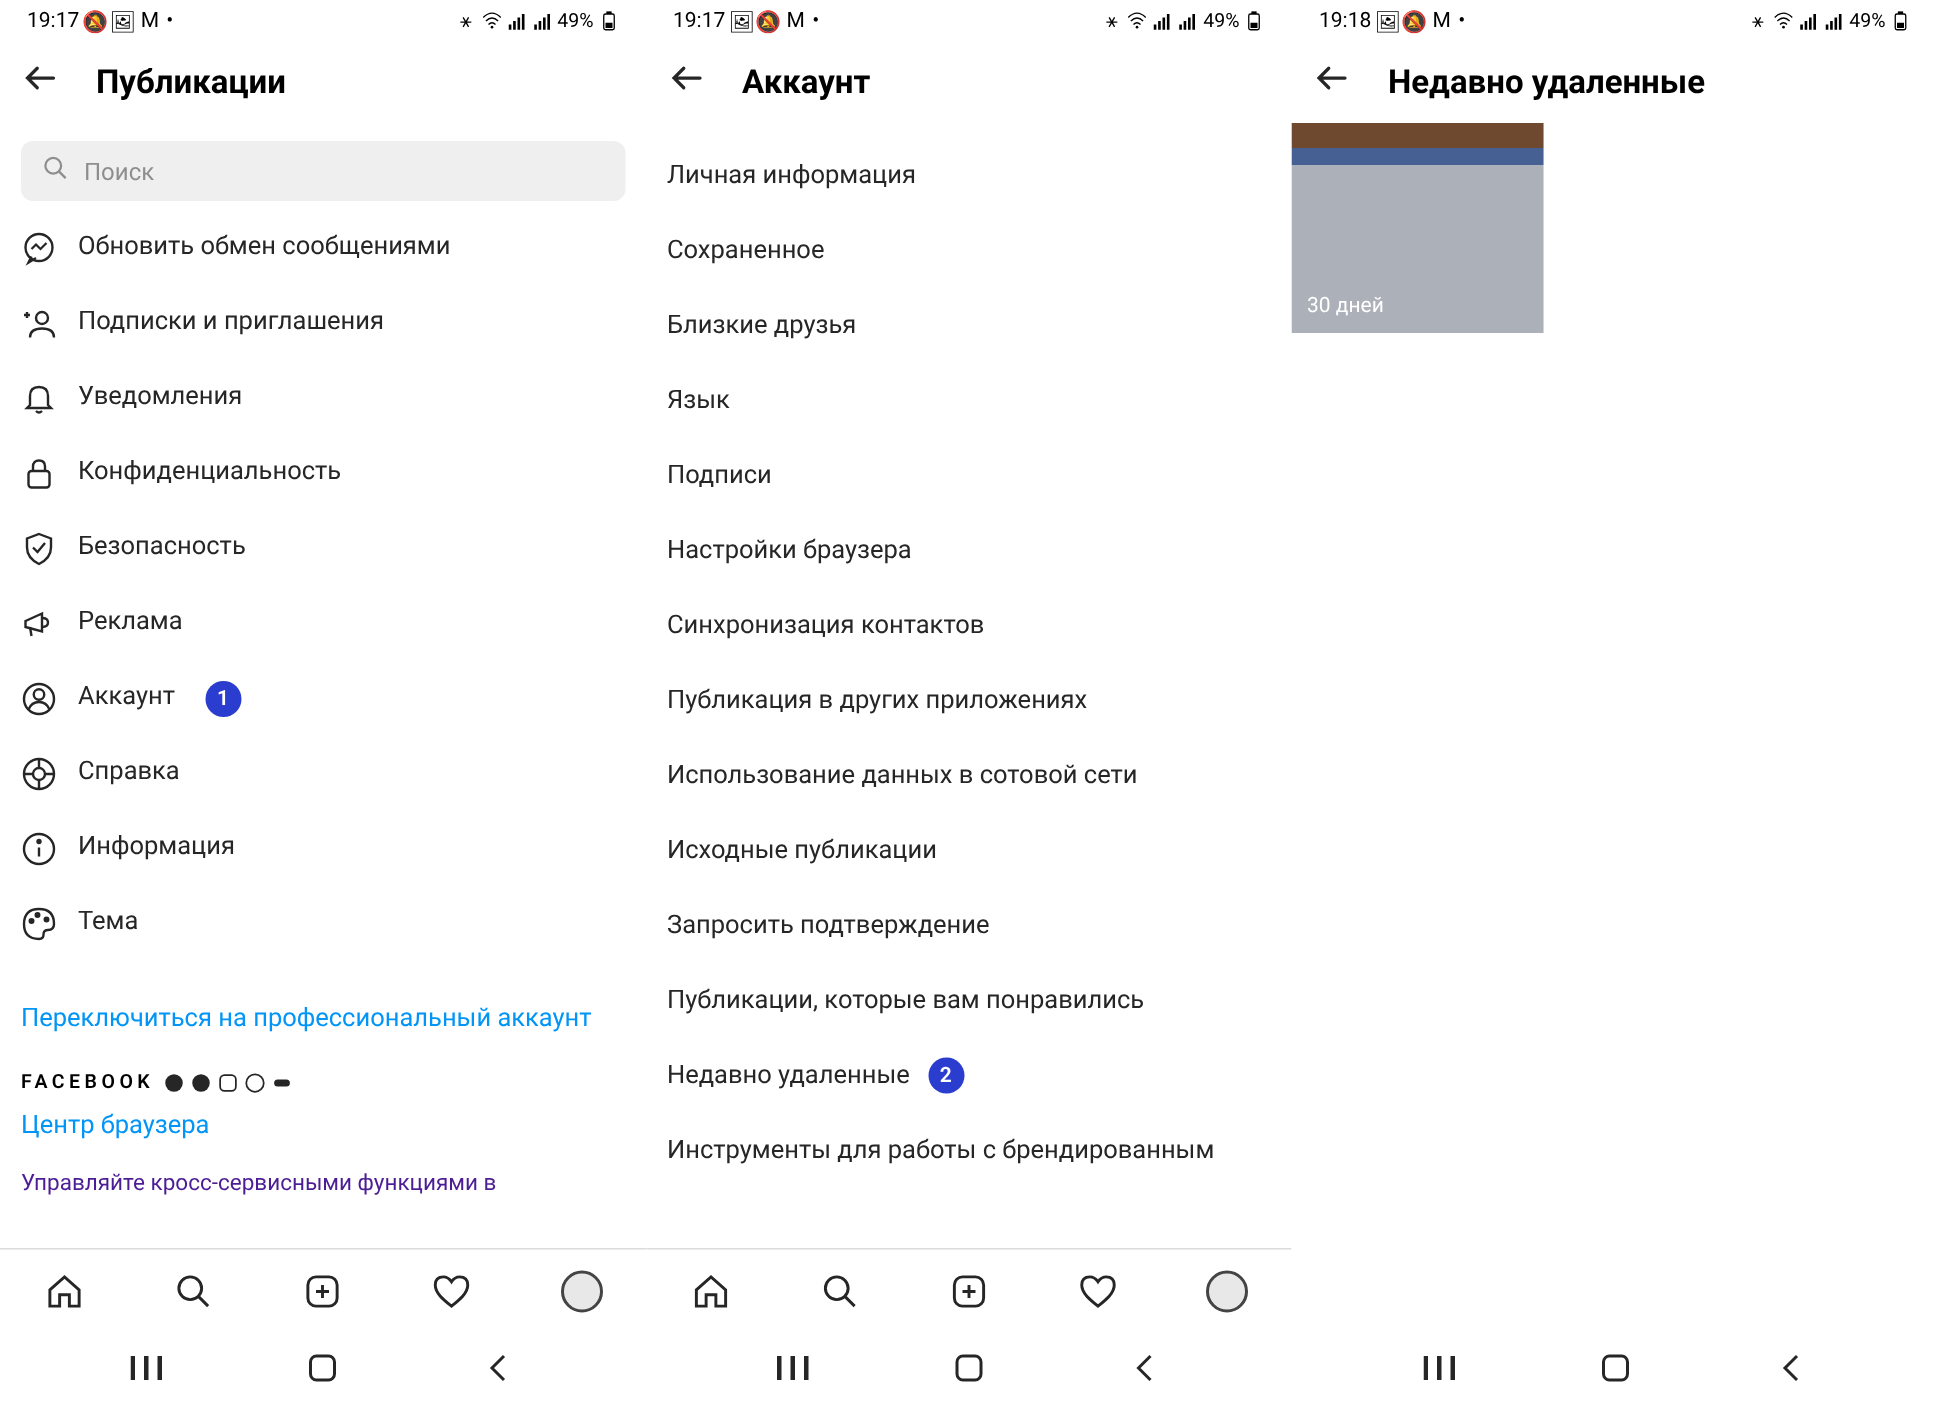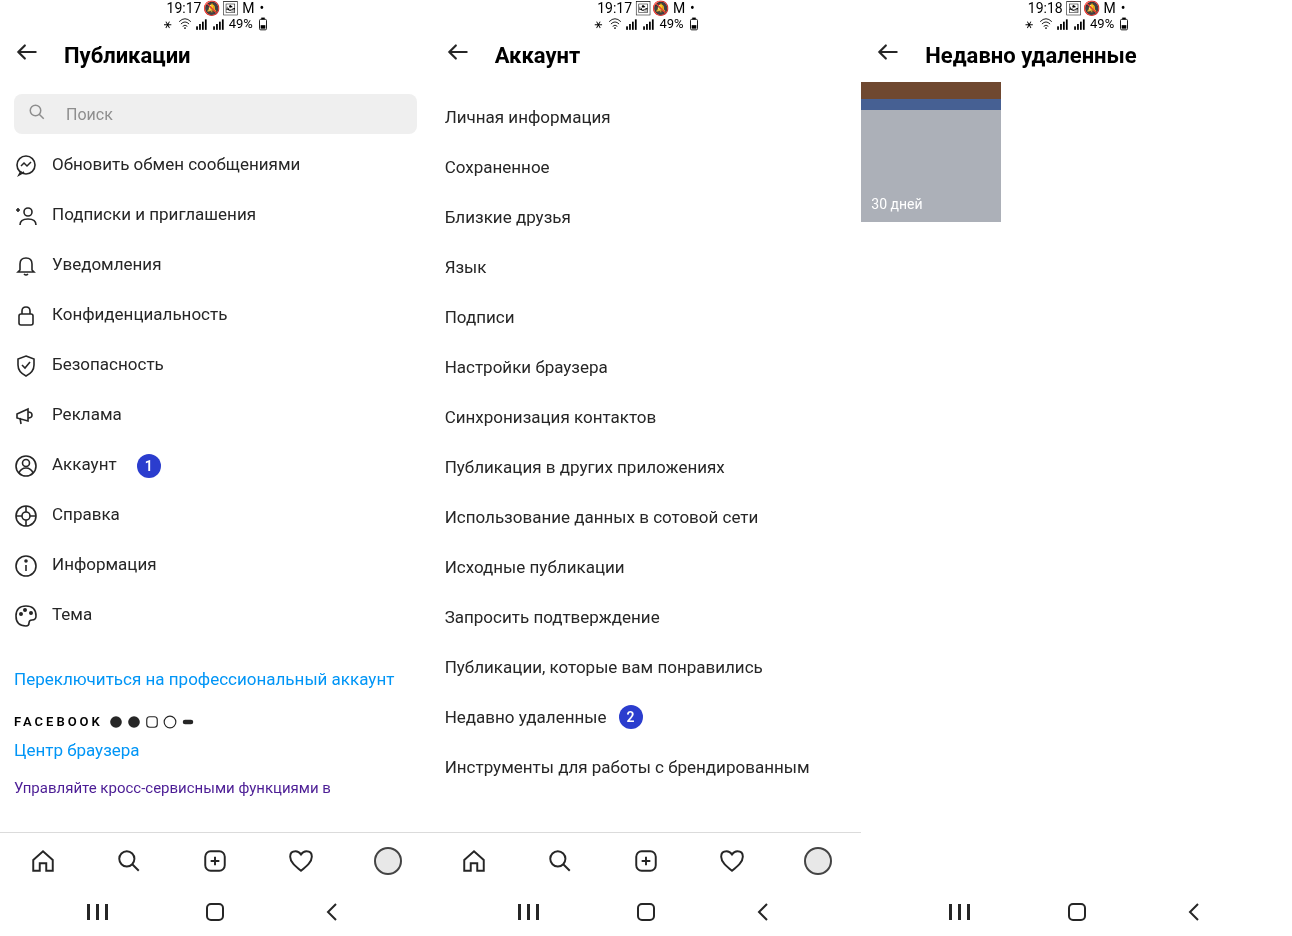--- a/index.html
+++ b/index.html
@@ -20,21 +20,20 @@
     position: relative;
   }
   .status-bar {
     height: 28px;
     display: flex;
     justify-content: space-between;
     align-items: center;
     padding: 0 18px;
     font-size: 14px;
     color: #000;
-    flex-direction: column;
   }
   .status-left { display: flex; align-items: center; gap: 4px; }
   .status-right { display: flex; align-items: center; gap: 3px; font-size: 13px; }
   .status-icon { width: 14px; height: 14px; display: inline-flex; align-items: center; justify-content: center; }
   .header {
     height: 54px;
     display: flex;
     align-items: center;
     padding: 0 14px;
     gap: 24px;
@@ -44,21 +43,21 @@
   .content { flex: 1; overflow-y: hidden; padding: 0 14px; }
   .search-box {
     background: #efefef;
     border-radius: 8px;
     height: 40px;
     display: flex;
     align-items: center;
     padding: 0 14px;
     margin: 12px 0 20px 0;
     color: #8e8e8e;
-    gap: 20px;
+    gap: 10px;
     font-size: 16px;
   }
   .settings-item {
     display: flex;
     align-items: flex-start;
     gap: 14px;
     height: 50px;
     font-size: 17px;
     color: #262626;
     cursor: pointer;
@@ -93,21 +92,21 @@
   .account-item .badge { margin-left: 12px; }
   .deleted-info {
     text-align: center;
     color: #c7c7c7;
     font-size: 15px;
     line-height: 1.4;
     padding: 14px 20px 12px 20px;
   }
   .thumb-grid { padding: 0 0; }
   .thumb {
-    width: 140px; height: 140px;
+    width: 168px; height: 140px;
     background: linear-gradient(to bottom, #8b5a3c 0%, #8b5a3c 12%, #5878b8 12%, #5878b8 20%, #d8dce6 20%, #d8dce6 100%);
     position: relative;
     margin-left: 0px;
   }
   .thumb::after { content: ""; position: absolute; inset: 0; background: rgba(0,0,0,0.2); }
   .thumb-label {
     position: absolute; bottom: 10px; left: 10px;
     color: #fff; font-size: 14px; z-index: 2;
   }
   .bottom-nav {

